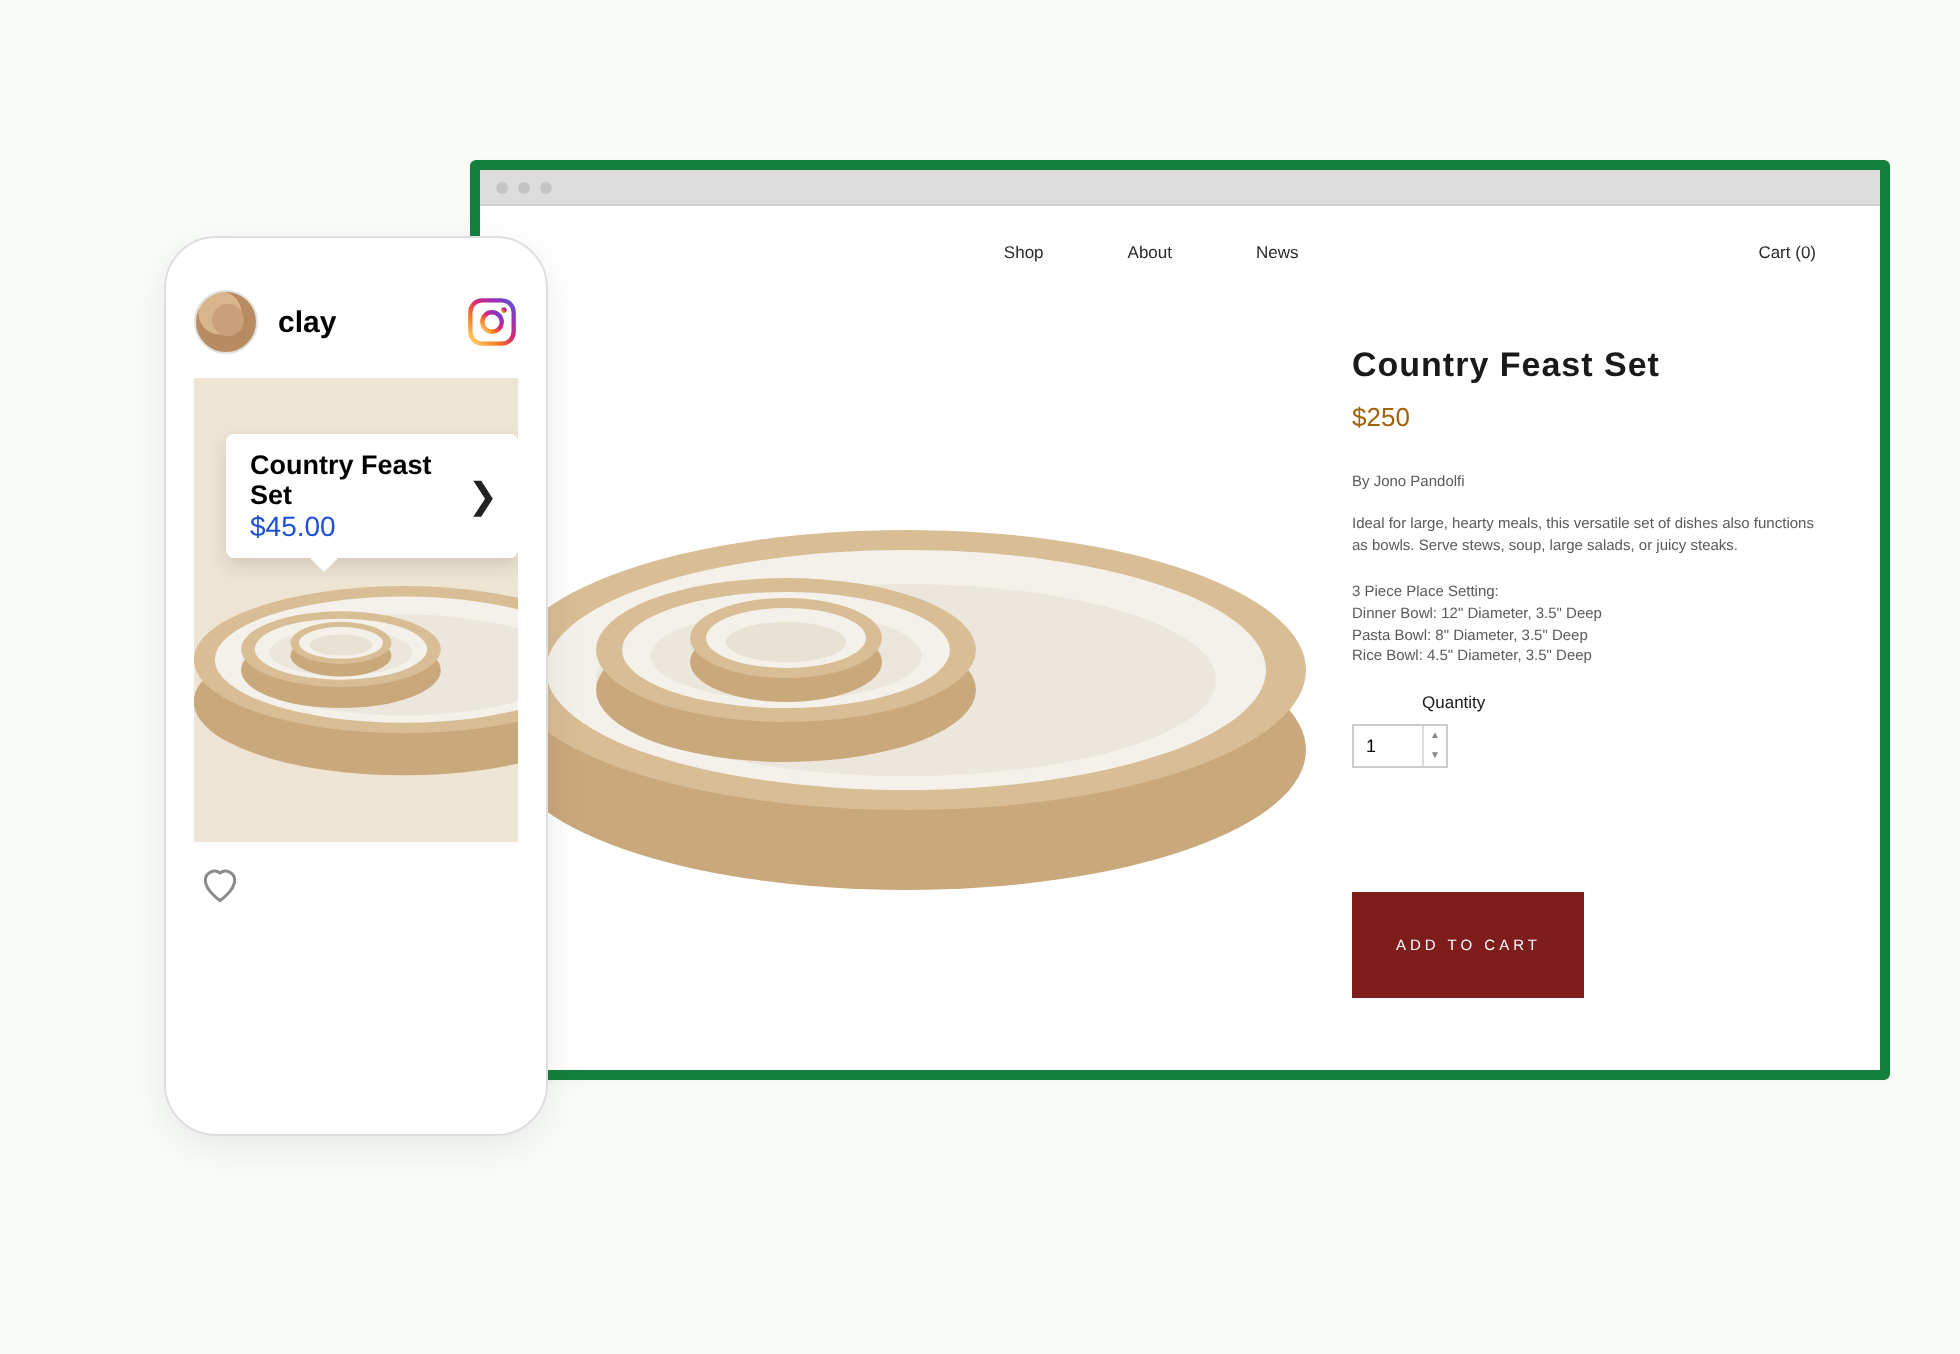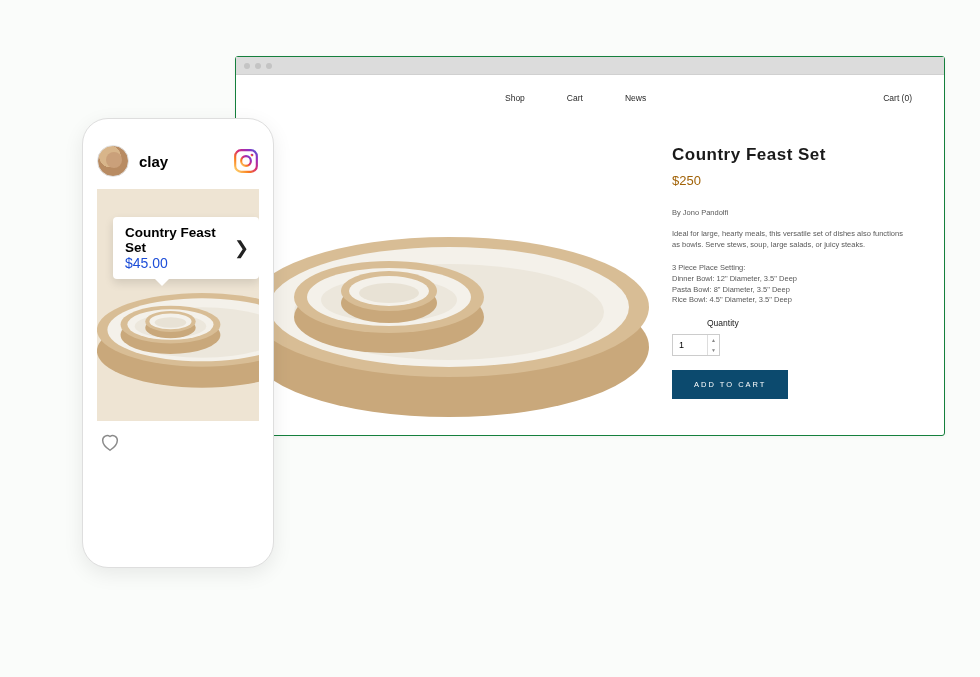--- a/index.html
+++ b/index.html
@@ -9,25 +9,25 @@
     background: #fafcfa;
     font-family: -apple-system, BlinkMacSystemFont, "Helvetica Neue", Arial, sans-serif;
     position: relative;
     overflow: hidden;
   }
 
   
   .browser {
     position: absolute;
     left: 235px;
-    top: 56px;
+    top: 80px;
     width: 710px;
-    height: 380px;
+    height: 460px;
     background: #fff;
-    border: 1px solid #15803d;
+    border: 5px solid #15803d;
     border-radius: 3px;
     box-shadow: 0 1px 4px rgba(0,0,0,.04);
   }
   .browser-chrome {
     height: 18px;
     background: #dcdcdc;
     border-bottom: 1px solid #d0d0d0;
     display: flex;
     align-items: center;
     padding-left: 8px;
@@ -119,27 +119,28 @@
   }
   .qty-box .spin div {
     flex:1;
     font-size:5px;
     color:#888;
     text-align:center;
     line-height:1;
     display:flex;align-items:center;justify-content:center;
   }
   .add-cart {
-    background: #0c4a6e;
+    background: #7f1d1d;
     color: #fff;
     font-size: 7.5px;
     letter-spacing: 2px;
-    padding: 10px 22px;
+    padding: 22px 22px;
     border: none;
     cursor: pointer;
+    margin-top: 48px;
   }
 
   
   .phone {
     position: absolute;
     left: 82px;
     top: 118px;
     width: 192px;
     height: 450px;
     background: #fff;
@@ -241,21 +242,21 @@
 <div class="browser">
   <div class="browser-chrome">
     <span class="dot"></span>
     <span class="dot"></span>
     <span class="dot"></span>
   </div>
 
   <div class="store-nav">
     <div class="nav-center">
       <a>Shop</a>
-      <a>Cart</a>
+      <a>About</a>
       <a>News</a>
     </div>
     <a>Cart (0)</a>
   </div>
 
   <div class="store-body">
     <div class="product-hero">
       <svg class="bowls-large" viewBox="0 0 430 300">
 
         <ellipse cx="215" cy="190" rx="200" ry="70" fill="#c9a87b"></ellipse>

